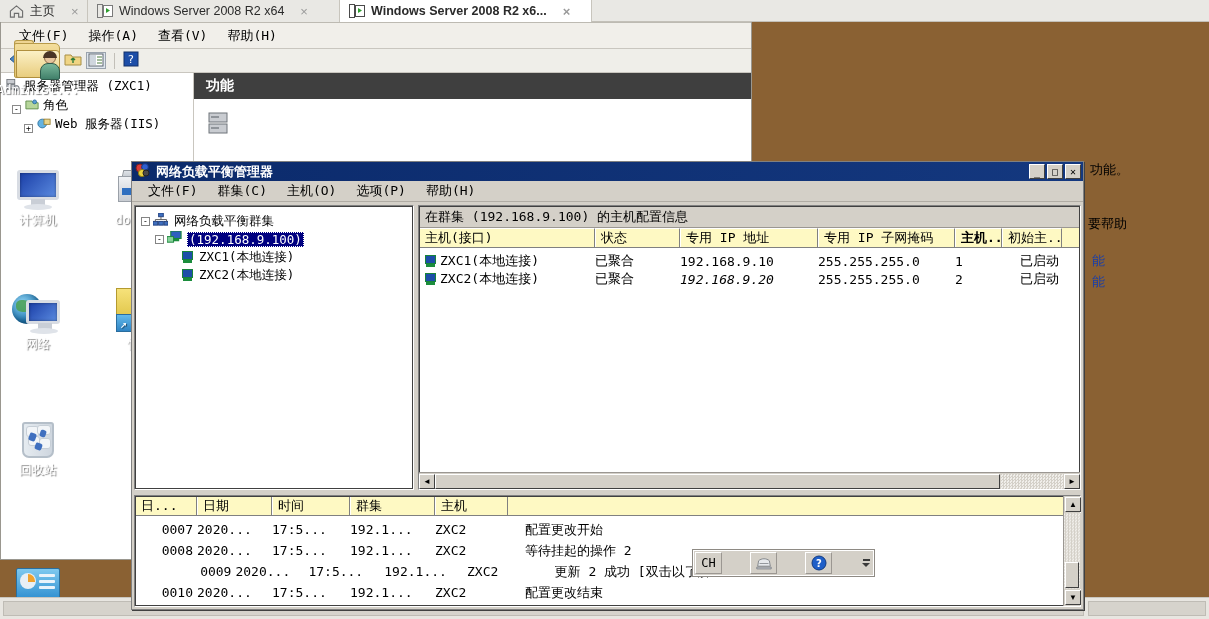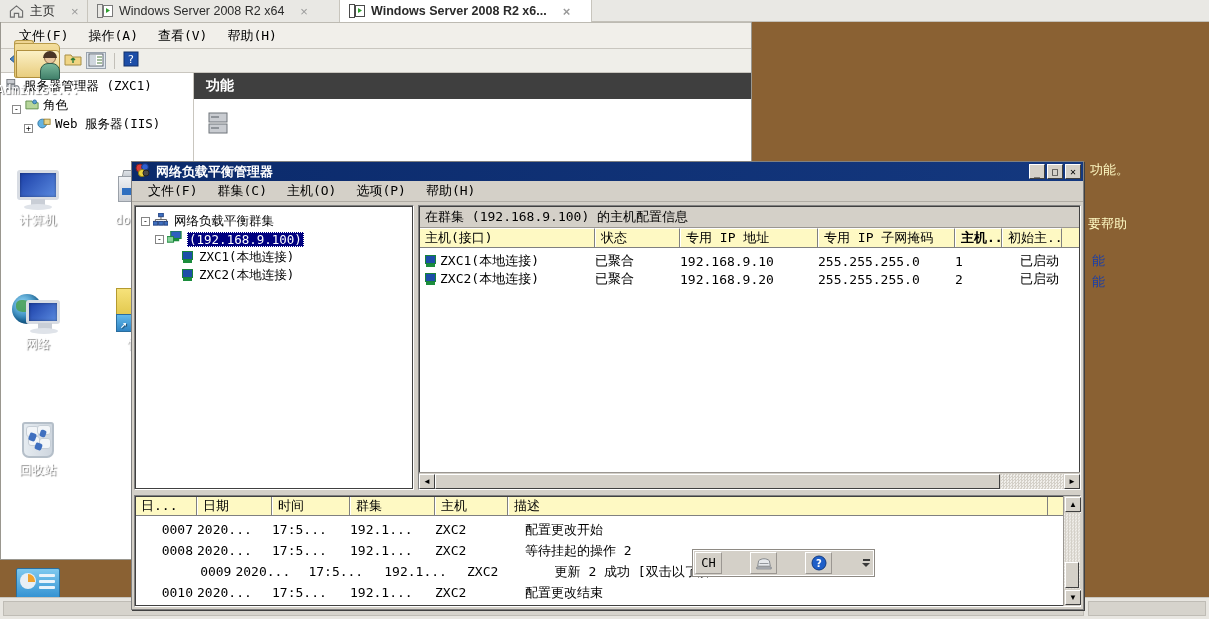--- a/index.html
+++ b/index.html
@@ -119,21 +119,21 @@
   .smright { flex:1; background:#fff; }
   .smpane-hdr { height:26px; background:#3f3f3f; color:#fff; font-weight:bold; font-size:14px;
                 display:flex; align-items:center; padding-left:12px;
                 font-family:"DejaVu Sans","Liberation Sans",sans-serif;}
   .treerow { display:flex; align-items:flex-end; gap:4px; font-family:"DejaVu Sans Mono",monospace; font-size:12.5px; white-space:nowrap; padding:1px 0;}
   .expander { width:9px; height:9px; border:1px solid #8a8a8a; background:#fff; font-size:8px; line-height:7px; text-align:center; font-family:"DejaVu Sans Mono",monospace;}
   .smstatus { position:absolute; left:0; bottom:0; width:100%; height:22px; background:#e8e6e1; border-top:1px solid #c9c6bf; display:flex; gap:4px; padding:3px;}
   .smstatus div { background:#d6d3cc; border:1px solid #bfbcb5;}
 
   
-  .peek { position:absolute; font-family:"DejaVu Sans","Liberation Sans",sans-serif; font-size:13px; color:#fef9c3;}
+  .peek { position:absolute; font-family:"DejaVu Sans","Liberation Sans",sans-serif; font-size:13px; color:#000000;}
   .peek.blue { color:#1a3fa8; }
 
   
   #nlb { left:131px; top:161px; width:953px; height:449px; }
   #nlb .menubar { border-bottom:1px solid #b0aca4;}
   .nlb-body { position:absolute; left:2px; top:43px; right:2px; bottom:2px; }
   .nlb-split { display:flex; height:285px; gap:4px;}
   .tree-pane { width:290px; }
   .tree-inner { padding:6px 4px; font-family:"DejaVu Sans Mono",monospace; font-size:12.5px; }
   .tnode { display:flex; align-items:center; white-space:nowrap; height:18px; }
@@ -517,21 +517,21 @@
             </div>
             <div class="lrow">
               <div class="c" style="width:176px; padding-left:5px;">
                 <span class="pcico">
                     <span class="s"></span>
                     <span class="b"></span>
                   </span>
                 <span>ZXC2(本地连接)</span>
               </div>
               <div class="c" style="width:85px;">已聚合</div>
-              <div class="c" style="width:138px;">192.168.9.20</div>
+              <div class="c" style="width:138px;font-style:italic;">192.168.9.20</div>
               <div class="c" style="width:137px;">255.255.255.0</div>
               <div class="c" style="width:65px;">2</div>
               <div class="c" style="width:60px;">已启动</div>
             </div>
           </div>
 
           <div class="hscroll">
             <span class="sbtn">◄</span>
             <span class="htrack">
               <span class="hthumb" style="width:565px;"></span>
@@ -541,21 +541,20 @@
         </div>
       </div>
 
       <div class="log-pane sunken">
         <div class="lhdr">
           <div style="width:62px;">日...</div>
           <div style="width:75px;">日期</div>
           <div style="width:78px;">时间</div>
           <div style="width:85px;">群集</div>
           <div style="width:73px;">主机</div>
-          <div style="width:540px;">描述</div>
         </div>
         <div style="padding-top:3px;">
           <div class="lrow" style="height:21px;">
             <div class="c" style="width:62px; justify-content:flex-end; padding-right:4px;">0007</div>
             <div class="c" style="width:75px;">2020...</div>
             <div class="c" style="width:78px;">17:5...</div>
             <div class="c" style="width:85px;">192.1...</div>
             <div class="c" style="width:90px;">ZXC2</div>
             <div class="c" style="width:540px;">配置更改开始</div>
           </div>

